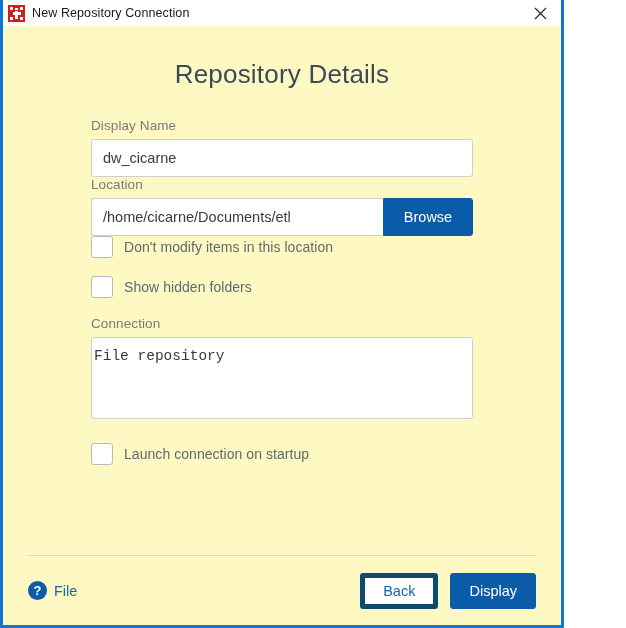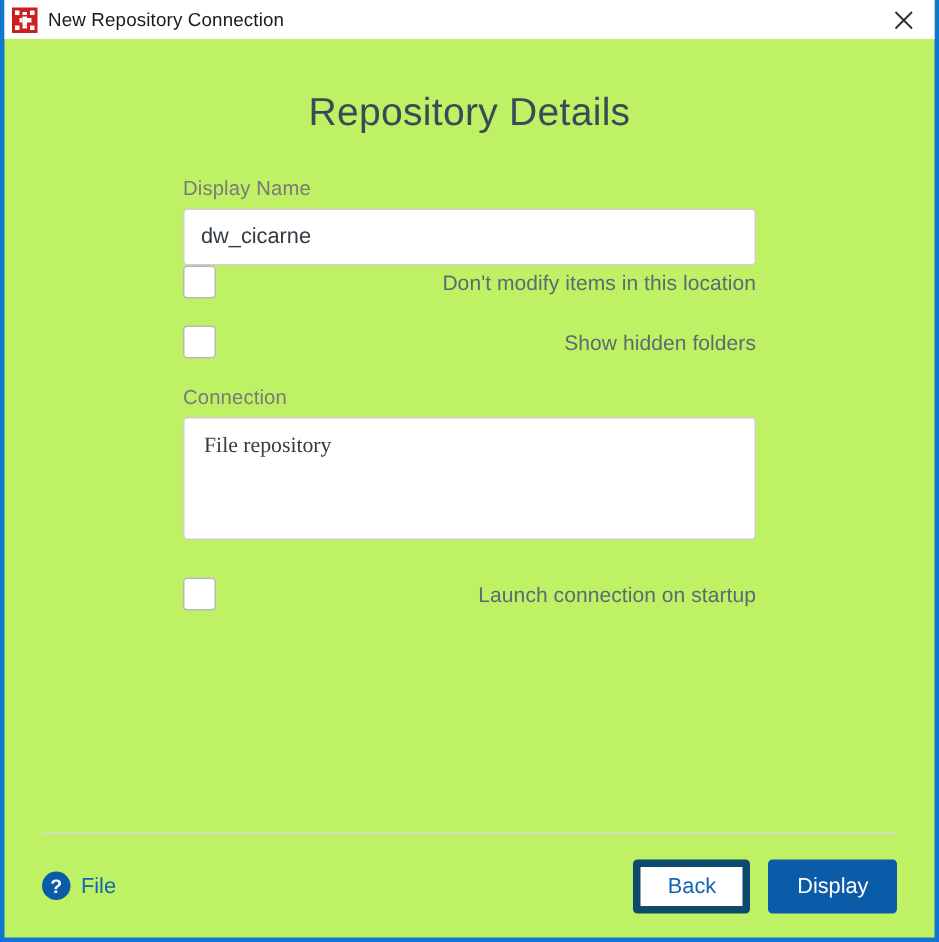--- a/index.html
+++ b/index.html
@@ -11,24 +11,24 @@
   body {
     width: 626px;
     height: 628px;
     font-family: "Liberation Sans", sans-serif;
     -webkit-font-smoothing: antialiased;
     overflow: hidden;
   }
 
   .window {
     position: relative;
-    width: 626px;
+    width: 564px;
     height: 628px;
     box-sizing: border-box;
-    background: #bef264;
+    background: #fef9c3;
     border-left: 3px solid #1076d0;
     border-right: 3px solid #1076d0;
     border-bottom: 3px solid #1076d0;
     border-top: 0;
     display: flex;
     flex-direction: column;
   }
 
   
   .titlebar {
@@ -156,21 +156,20 @@
     font-size: 14.5px;
     cursor: pointer;
     box-sizing: border-box;
     padding: 0;
   }
 
   .checkbox-row {
     display: flex;
     align-items: center;
     margin-bottom: 18px;
-    justify-content: space-between;
   }
   .cbox {
     width: 22px;
     height: 22px;
     box-sizing: border-box;
     border: 1px solid #b9b9b9;
     border-radius: 3px;
     background: #ffffff;
     flex: 0 0 auto;
     margin-right: 11px;
@@ -183,24 +182,24 @@
     cursor: pointer;
   }
 
   .textarea {
     width: 100%;
     height: 82px;
     box-sizing: border-box;
     border: 1px solid #cfcfcf;
     border-radius: 3px;
     background: #ffffff;
-    font-family: Liberation Serif, serif;
+    font-family: Liberation Mono, monospace;
     font-size: 14.5px;
     color: #333b44;
-    padding: 9px 13px;
+    padding: 9px 2px;
     resize: none;
     outline: none;
     line-height: 1.3;
   }
 
   
   .divider {
     position: absolute;
     left: 25px;
     right: 25px;
@@ -299,20 +298,27 @@
 
     <div class="page-title">Repository Details</div>
 
     <div class="form">
 
       <div class="field">
         <div class="field-label">Display Name</div>
         <input class="text-input" type="text" value="dw_cicarne" style="">
       </div>
 
+      <div class="field">
+        <div class="field-label">Location</div>
+        <div class="location-row">
+          <input class="text-input" type="text" value="/home/cicarne/Documents/etl" style="">
+          <button class="browse-btn">Browse</button>
+        </div>
+      </div>
 
       <div class="checkbox-row">
         <span class="cbox"></span>
         <span class="cbox-label">Don't modify items in this location</span>
       </div>
 
       <div class="checkbox-row">
         <span class="cbox"></span>
         <span class="cbox-label">Show hidden folders</span>
       </div>

